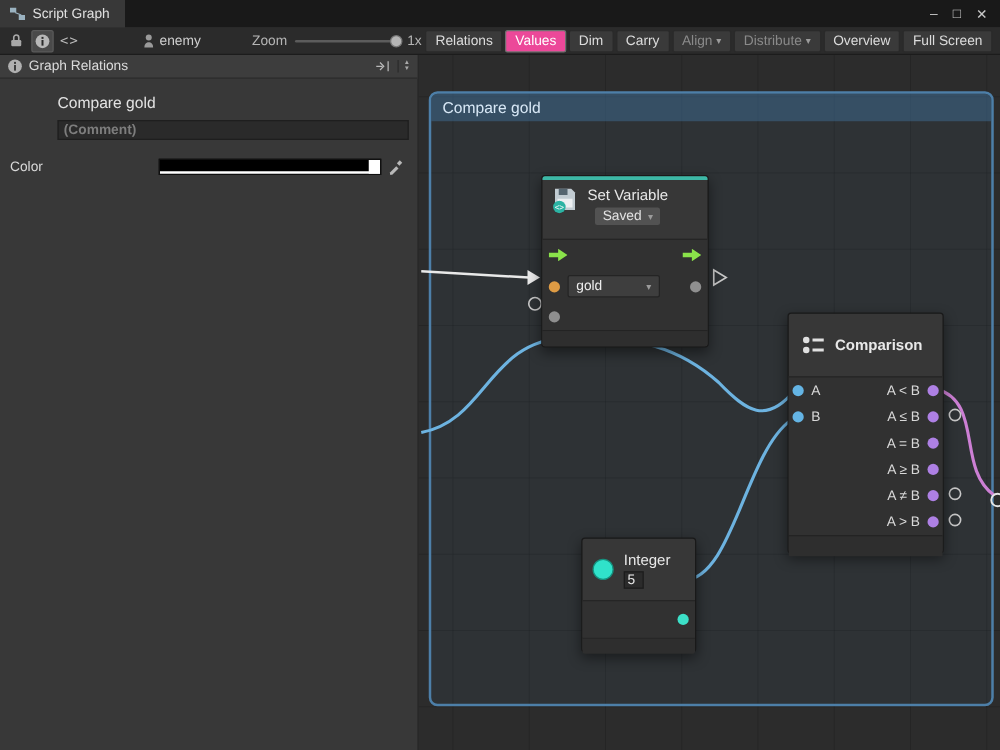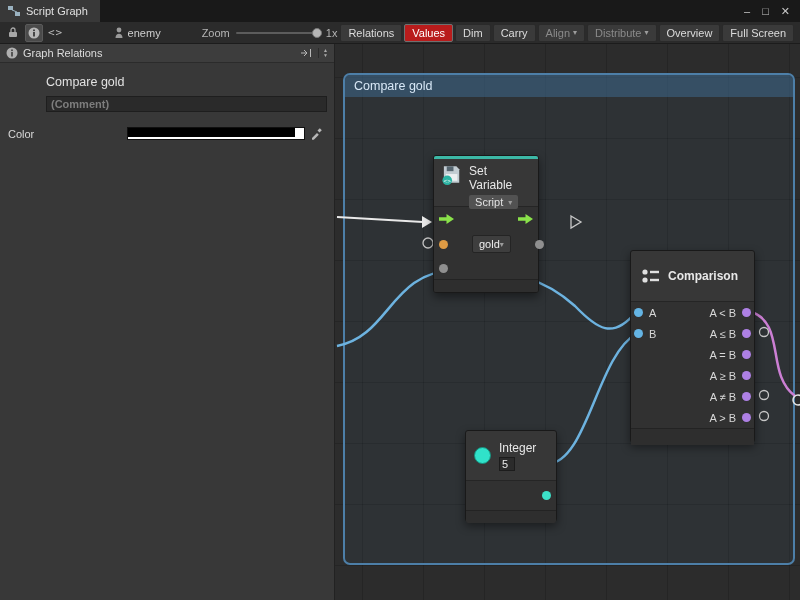--- a/index.html
+++ b/index.html
@@ -21,21 +21,21 @@
   .tool-icon.boxed { background:#4a4a4a; border:1px solid #5a5a5a; border-radius:2px; }
   .code-glyph { font-family:"DejaVu Sans Mono", monospace; color:#bbb; font-size:11px; letter-spacing:1px; }
   .graph-ref { display:flex; align-items:center; gap:4px; margin-left:46px; color:#cfcfcf; }
   .zoom-wrap { display:flex; align-items:center; gap:6px; margin-left:38px; color:#b5b5b5; }
   .zoom-track { position:relative; width:84px; height:2px; background:#5c5c5c; border-radius:1px; }
   .zoom-handle { position:absolute; right:-2px; top:-4px; width:10px; height:10px; border-radius:50%;
                  background:#b5b5b5; border:1px solid #777; }
   .tbar-buttons { margin-left:auto; display:flex; gap:2px; padding-right:2px; }
   .tbtn { background:#3a3a3a; border:1px solid #2a2a2a; border-radius:2px; padding:2px 7px;
           color:#dcdcdc; display:flex; align-items:center; gap:3px; white-space:nowrap; }
-  .tbtn.active { background:#b91c1c; border-color:#707070; color:#fff; }
+  .tbtn.active { background:#ec4899; border-color:#707070; color:#fff; }
   .tbtn.disabled { color:#8a8a8a; }
   .caret { font-size:8px; color:#9c9c9c; }
 
   
   .main { display:flex; height:556px; }
 
   
   .inspector { width:335px; background:#383838; border-right:1px solid #222; position:relative; }
   .insp-header { height:19px; background:#3d3d3d; border-bottom:1px solid #2b2b2b;
                  display:flex; align-items:center; gap:5px; padding:0 6px; color:#dcdcdc; }
@@ -71,21 +71,21 @@
   .node-foot { height:13px; background:#2e2e2e; border-top:1px solid #232323; border-radius:0 0 2px 2px; }
   .node-title { font-size:12px; color:#e8e8e8; }
   .node-body { background:#313131; border-top:1px solid #252525; }
 
   
   .accent-top { height:3px; background:#3cb8a6; border-radius:2px 2px 0 0; }
   .sv-head { height:47px; display:flex; align-items:flex-start; gap:7px; padding:5px 7px; }
   .mini-dd { display:inline-flex; align-items:center; gap:5px; background:#525252; border-radius:2px;
              padding:1px 6px; margin-top:3px; color:#e2e2e2; }
   .row-flow { height:24px; display:flex; justify-content:space-between; align-items:center; padding:0 5px; }
-  .row-var { height:26px; display:flex; align-items:center; gap:24px; padding:0 5px; }
+  .row-var { height:26px; display:flex; align-items:center; gap:6px; padding:0 5px; }
   .row-last { height:22px; display:flex; align-items:center; padding:0 5px; }
   .dd-gold { width:74px; display:flex; justify-content:space-between; align-items:center;
              background:#3e3e3e; border:1px solid #242424; border-radius:2px; padding:2px 6px; color:#eee; }
 
   
   .dot { width:9px; height:9px; border-radius:50%; flex:none; }
   .dot.orange { background:#de9b44; }
   .dot.gray   { background:#8f8f8f; }
   .dot.blue   { background:#64b4e4; }
   .dot.purple { background:#ae80e4; }
@@ -239,34 +239,34 @@
       <path d="M414 267 C 452 278, 430 330, 460 352" stroke="#cc7fd4" stroke-width="2.5" fill="none"></path>
       <circle cx="463" cy="356" r="5" stroke="#e6e6e6" stroke-width="1.5" fill="none"></circle>
 
       <circle cx="93" cy="199" r="5" stroke="#c8c8c8" stroke-width="1.3" fill="none"></circle>
       <polygon points="236,172 246,178 236,184" stroke="#c8c8c8" stroke-width="1.3" fill="none"></polygon>
       <circle cx="429" cy="288" r="4.5" stroke="#c8c8c8" stroke-width="1.3" fill="none"></circle>
       <circle cx="429" cy="351" r="4.5" stroke="#c8c8c8" stroke-width="1.3" fill="none"></circle>
       <circle cx="429" cy="372" r="4.5" stroke="#c8c8c8" stroke-width="1.3" fill="none"></circle>
     </svg>
 
-    <div class="node" style="left:98px; top:111px; width:106px; height:138px;">
+    <div class="node" style="left:98px; top:96px; width:134px; height:138px;text-align:center;">
       <div class="accent-top"></div>
       <div class="sv-head">
         <svg width="22" height="22" viewBox="0 0 22 22">
           <path d="M3 2h13l3 3v14H3z" fill="#c2ccd2"></path>
           <rect x="6" y="2" width="7" height="5" fill="#55656f"></rect>
           <rect x="5" y="10" width="12" height="7" fill="#eceff1"></rect>
           <circle cx="6.5" cy="16.5" r="5" fill="#2bb3a3"></circle>
           <text x="6.5" y="19" font-size="6.5" fill="#fff" text-anchor="middle">&lt;&gt;</text>
         </svg>
         <div>
           <div class="node-title">Set Variable</div>
           <div class="mini-dd">
-            <span>Script</span>
+            <span>Saved</span>
             <span class="caret">▾</span>
           </div>
         </div>
       </div>
       <div class="node-body">
         <div class="row-flow">
           <svg width="15" height="10">
             <path d="M0 3.2h7.5V0L15 5 7.5 10V6.8H0z" fill="#8ae24a"></path>
             </svg>
           <svg width="15" height="10">

